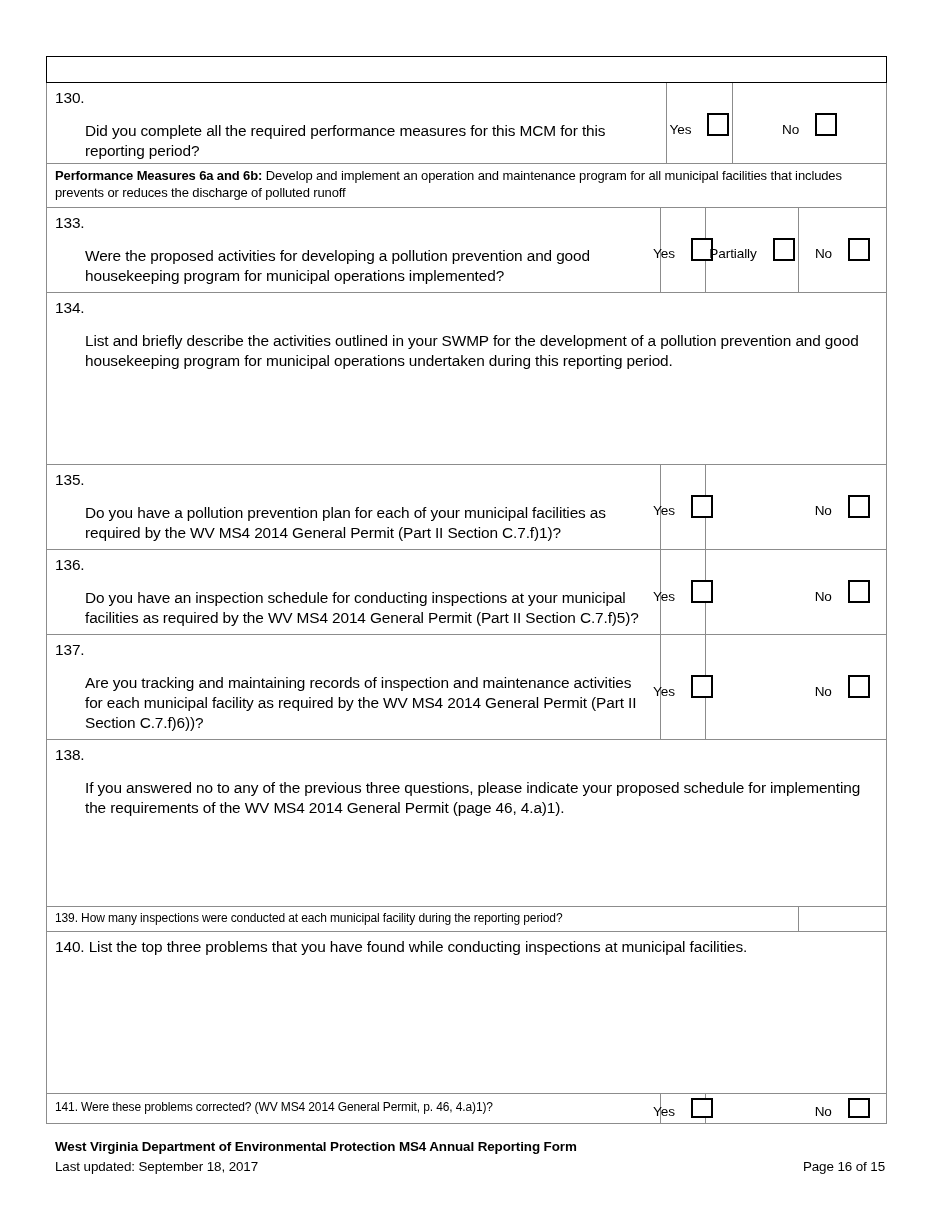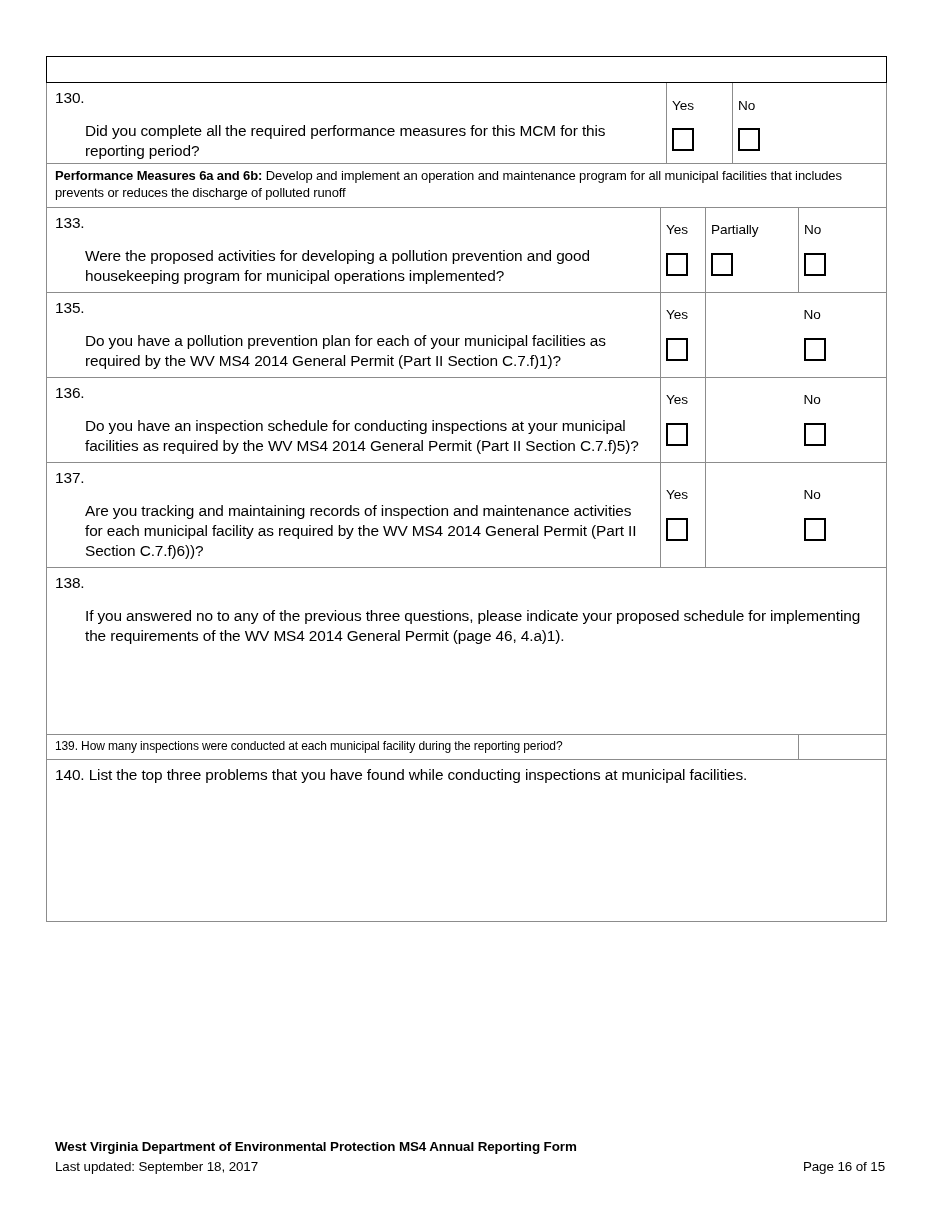--- a/index.html
+++ b/index.html
@@ -90,25 +90,24 @@
 
   
   .ans-cell {
     text-align: center;
     vertical-align: middle !important;
     white-space: nowrap;
     padding: 0 5px !important;
   }
   .ans-inner {
     display: flex;
-    align-items: flex-start;
+    align-items: flex-end;
     justify-content: center;
     gap: 16px;
     height: 100%;
-    flex-direction: column;
   }
   .ans-label {
     font-size: 13.6px;
     letter-spacing: -0.1px;
     line-height: 1;
   }
   .checkbox {
     display: inline-block;
     width: 22px;
     height: 23px;
@@ -249,20 +248,25 @@
           </div>
         </td>
         <td class="ans-cell">
           <div class="ans-inner">
             <span class="ans-label">No</span>
             <span class="checkbox"></span>
           </div>
         </td>
       </tr>
 
+      <tr>
+        <td colspan="4" class="q-cell tall-160">
+          <span class="num">134.</span><span class="body">List and briefly describe the activities outlined in your SWMP for the development of a pollution prevention and good housekeeping program for municipal operations undertaken during this reporting period.</span>
+        </td>
+      </tr>
 
       <tr style="height:46px">
         <td class="q-cell">
           <span class="num">135.</span><span class="body">Do you have a pollution prevention plan for each of your municipal facilities as required by the WV MS4 2014 General Permit (Part II Section C.7.f)1)?</span>
         </td>
         <td class="ans-cell">
           <div class="ans-inner">
             <span class="ans-label">Yes</span>
             <span class="checkbox"></span>
           </div>
@@ -328,20 +332,39 @@
         <td></td>
       </tr>
 
       <tr>
         <td colspan="4" class="q-cell tall-150">
           <span>140.</span>
           <span>List the top three problems that you have found while conducting inspections at municipal facilities.</span>
         </td>
       </tr>
 
+      <tr style="height:30px">
+        <td class="short-cell" style="vertical-align:middle">
+          <span>141.</span>
+          <span>Were these problems corrected? (WV MS4 2014 General Permit, p. 46, 4.a)1)?</span>
+        </td>
+        <td class="ans-cell">
+          <div class="ans-inner">
+            <span class="ans-label">Yes</span>
+            <span class="checkbox clipped"></span>
+          </div>
+        </td>
+        <td class="ans-cell" style="border-right:none"></td>
+        <td class="ans-cell" style="border-left:none">
+          <div class="ans-inner">
+            <span class="ans-label">No</span>
+            <span class="checkbox clipped"></span>
+          </div>
+        </td>
+      </tr>
     </tbody>
   </table>
 
   <div class="footer">
     <div class="footer-line1">West Virginia Department of Environmental Protection MS4 Annual Reporting Form</div>
     <div class="footer-line2">Last updated: September 18, 2017</div>
     <div class="footer-page"><span>Page </span><span class="b">16</span><span> of </span><span class="b">15</span></div>
   </div>
 
 </div>

